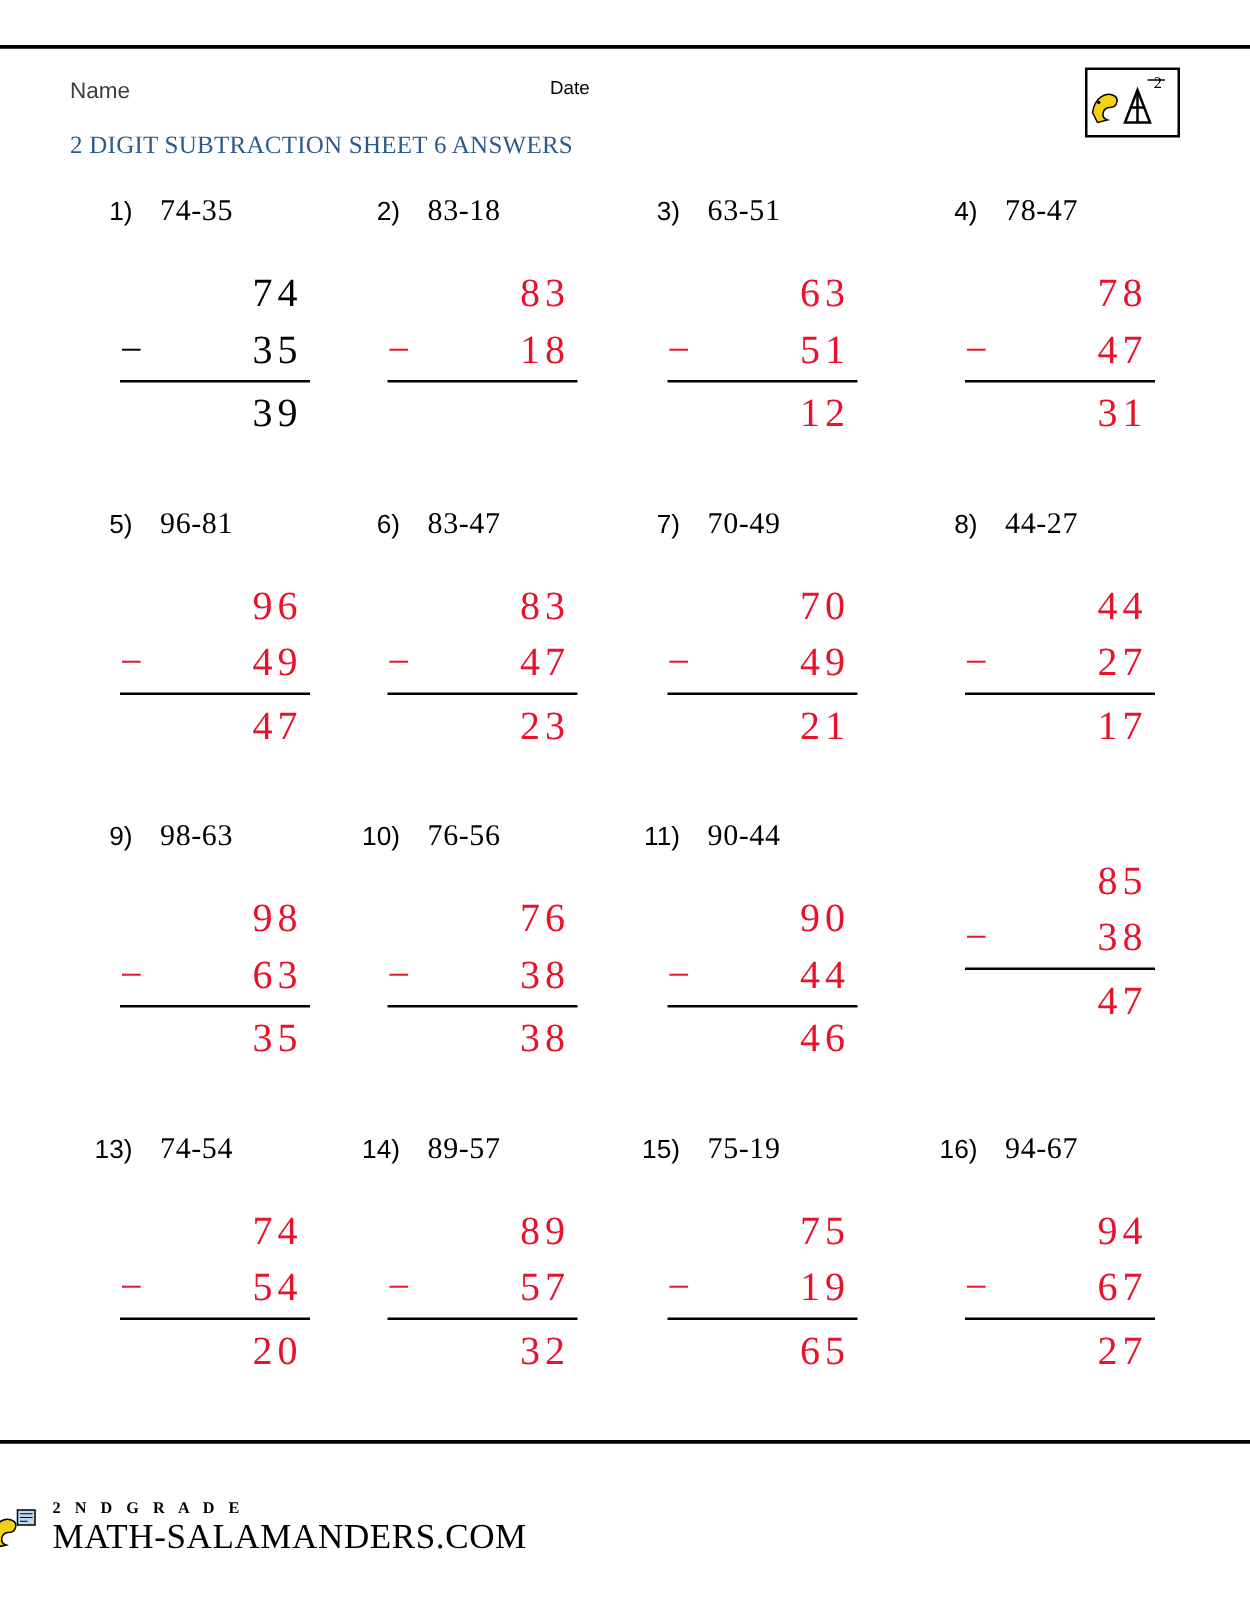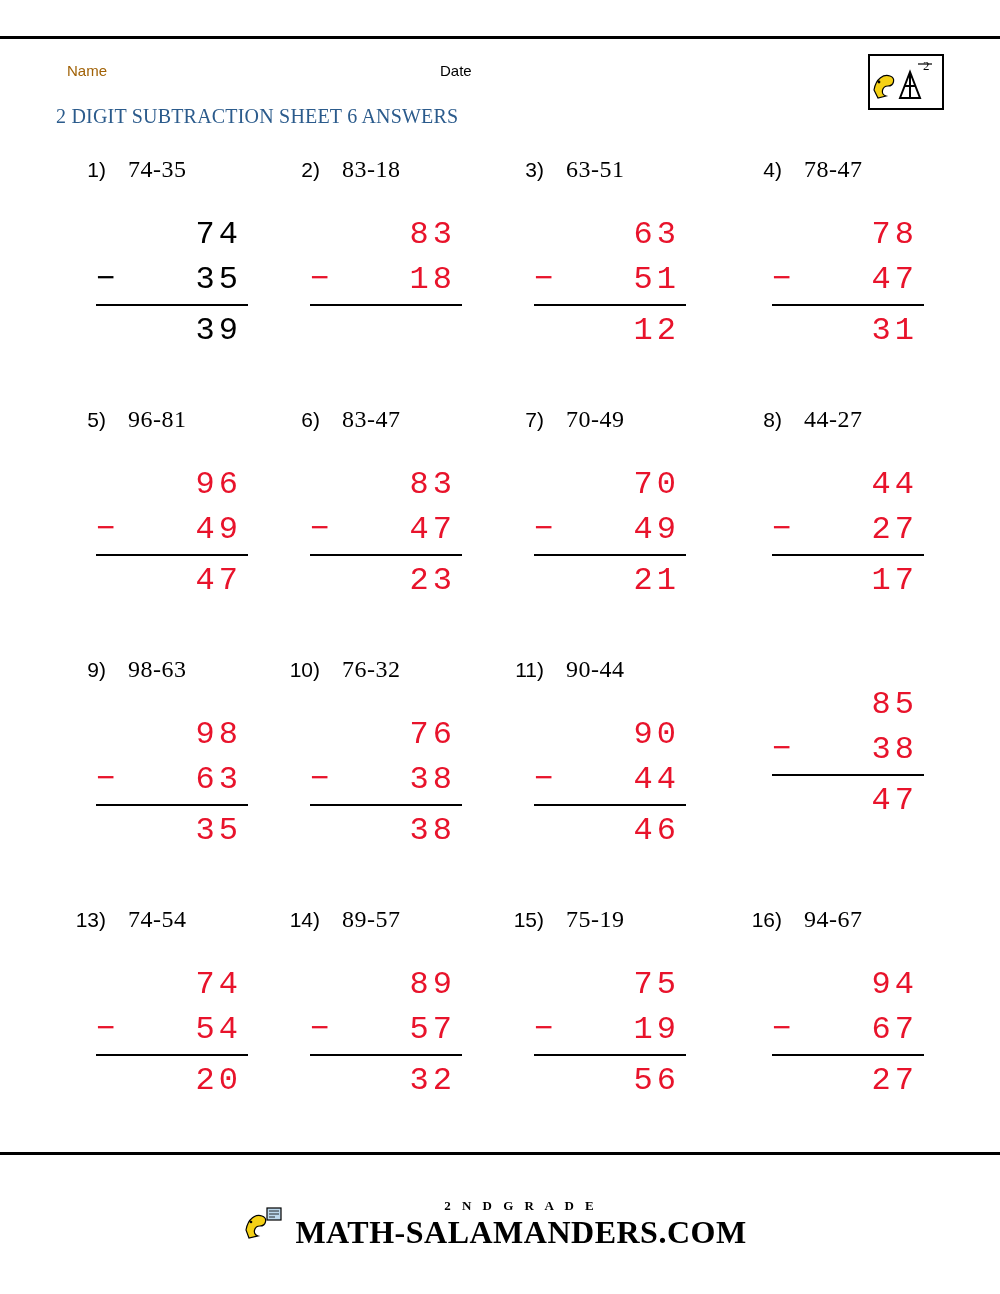--- a/index.html
+++ b/index.html
@@ -36,24 +36,24 @@
   }
   .header {
     position: absolute;
     top: 58px;
     left: 0;
     width: 1000px;
     height: 60px;
   }
   .field-name {
     position: absolute;
-    left: 67px;
+    left: 56px;
     top: 4px;
-    font-size: 15px;
-    color: #a16207;
+    font-size: 18px;
+    color: #404040;
   }
   .field-date {
     position: absolute;
     left: 412px;
     top: 4px;
     font-size: 15px;
     color: #000;
     margin-left: 28px;
   }
   .logo-box {
@@ -112,21 +112,21 @@
     margin-left: 22px;
     font-size: 24px;
     letter-spacing: 0.5px;
     font-family: Liberation Serif, serif;
   }
   .sum {
     margin-top: 26px;
     margin-left: 36px;
     width: 152px;
     color: #e8132b;
-    font-family: Liberation Mono, monospace;
+    font-family: Liberation Serif, serif;
     font-size: 32px;
     letter-spacing: 4px;
   }
   .sum.black { color: #000; }
   .sum .line1,
   .sum .line2,
   .sum .line3 {
     display: block;
     text-align: right;
     height: 45px;
@@ -145,40 +145,39 @@
     display: block;
     border-top: 2px solid #000;
     width: 100%;
     margin: 2px 0 2px 0;
   }
   .footer {
     position: absolute;
     top: 1198px;
     left: 0;
     width: 1000px;
-    text-align: center;
   }
   .footer-inner {
     display: inline-block;
     position: relative;
   }
   .brand-sub {
     font-family: "Liberation Serif", serif;
     font-size: 13px;
     letter-spacing: 4px;
     color: #000;
     font-weight: bold;
     margin-left: 42px;
   }
   .brand-main {
     font-family: "Liberation Serif", serif;
-    font-size: 32px;
+    font-size: 28px;
     letter-spacing: 0.5px;
     color: #000;
-    font-weight: bold;
+    font-weight: normal;
     margin-left: 42px;
   }
   .footer-logo {
     position: absolute;
     left: -10px;
     top: 2px;
     width: 46px;
     height: 42px;
   }
 </style>
@@ -346,21 +345,21 @@
             <span class="minus">−</span>
             <span>63</span>
           </span>
           <span class="rule"></span>
           <span class="line3">35</span>
         </div>
       </div>
       <div class="cell c2">
         <div class="q-head">
           <span class="q-num">10)</span>
-          <span class="q-expr">76-32</span>
+          <span class="q-expr">76-56</span>
         </div>
         <div class="sum">
           <span class="line1">76</span>
           <span class="line2">
             <span class="minus">−</span>
             <span>38</span>
           </span>
           <span class="rule"></span>
           <span class="line3">38</span>
         </div>
@@ -429,21 +428,21 @@
           <span class="q-num">15)</span>
           <span class="q-expr">75-19</span>
         </div>
         <div class="sum">
           <span class="line1">75</span>
           <span class="line2">
             <span class="minus">−</span>
             <span>19</span>
           </span>
           <span class="rule"></span>
-          <span class="line3">56</span>
+          <span class="line3">65</span>
         </div>
       </div>
       <div class="cell c4">
         <div class="q-head">
           <span class="q-num">16)</span>
           <span class="q-expr">94-67</span>
         </div>
         <div class="sum">
           <span class="line1">94</span>
           <span class="line2">

